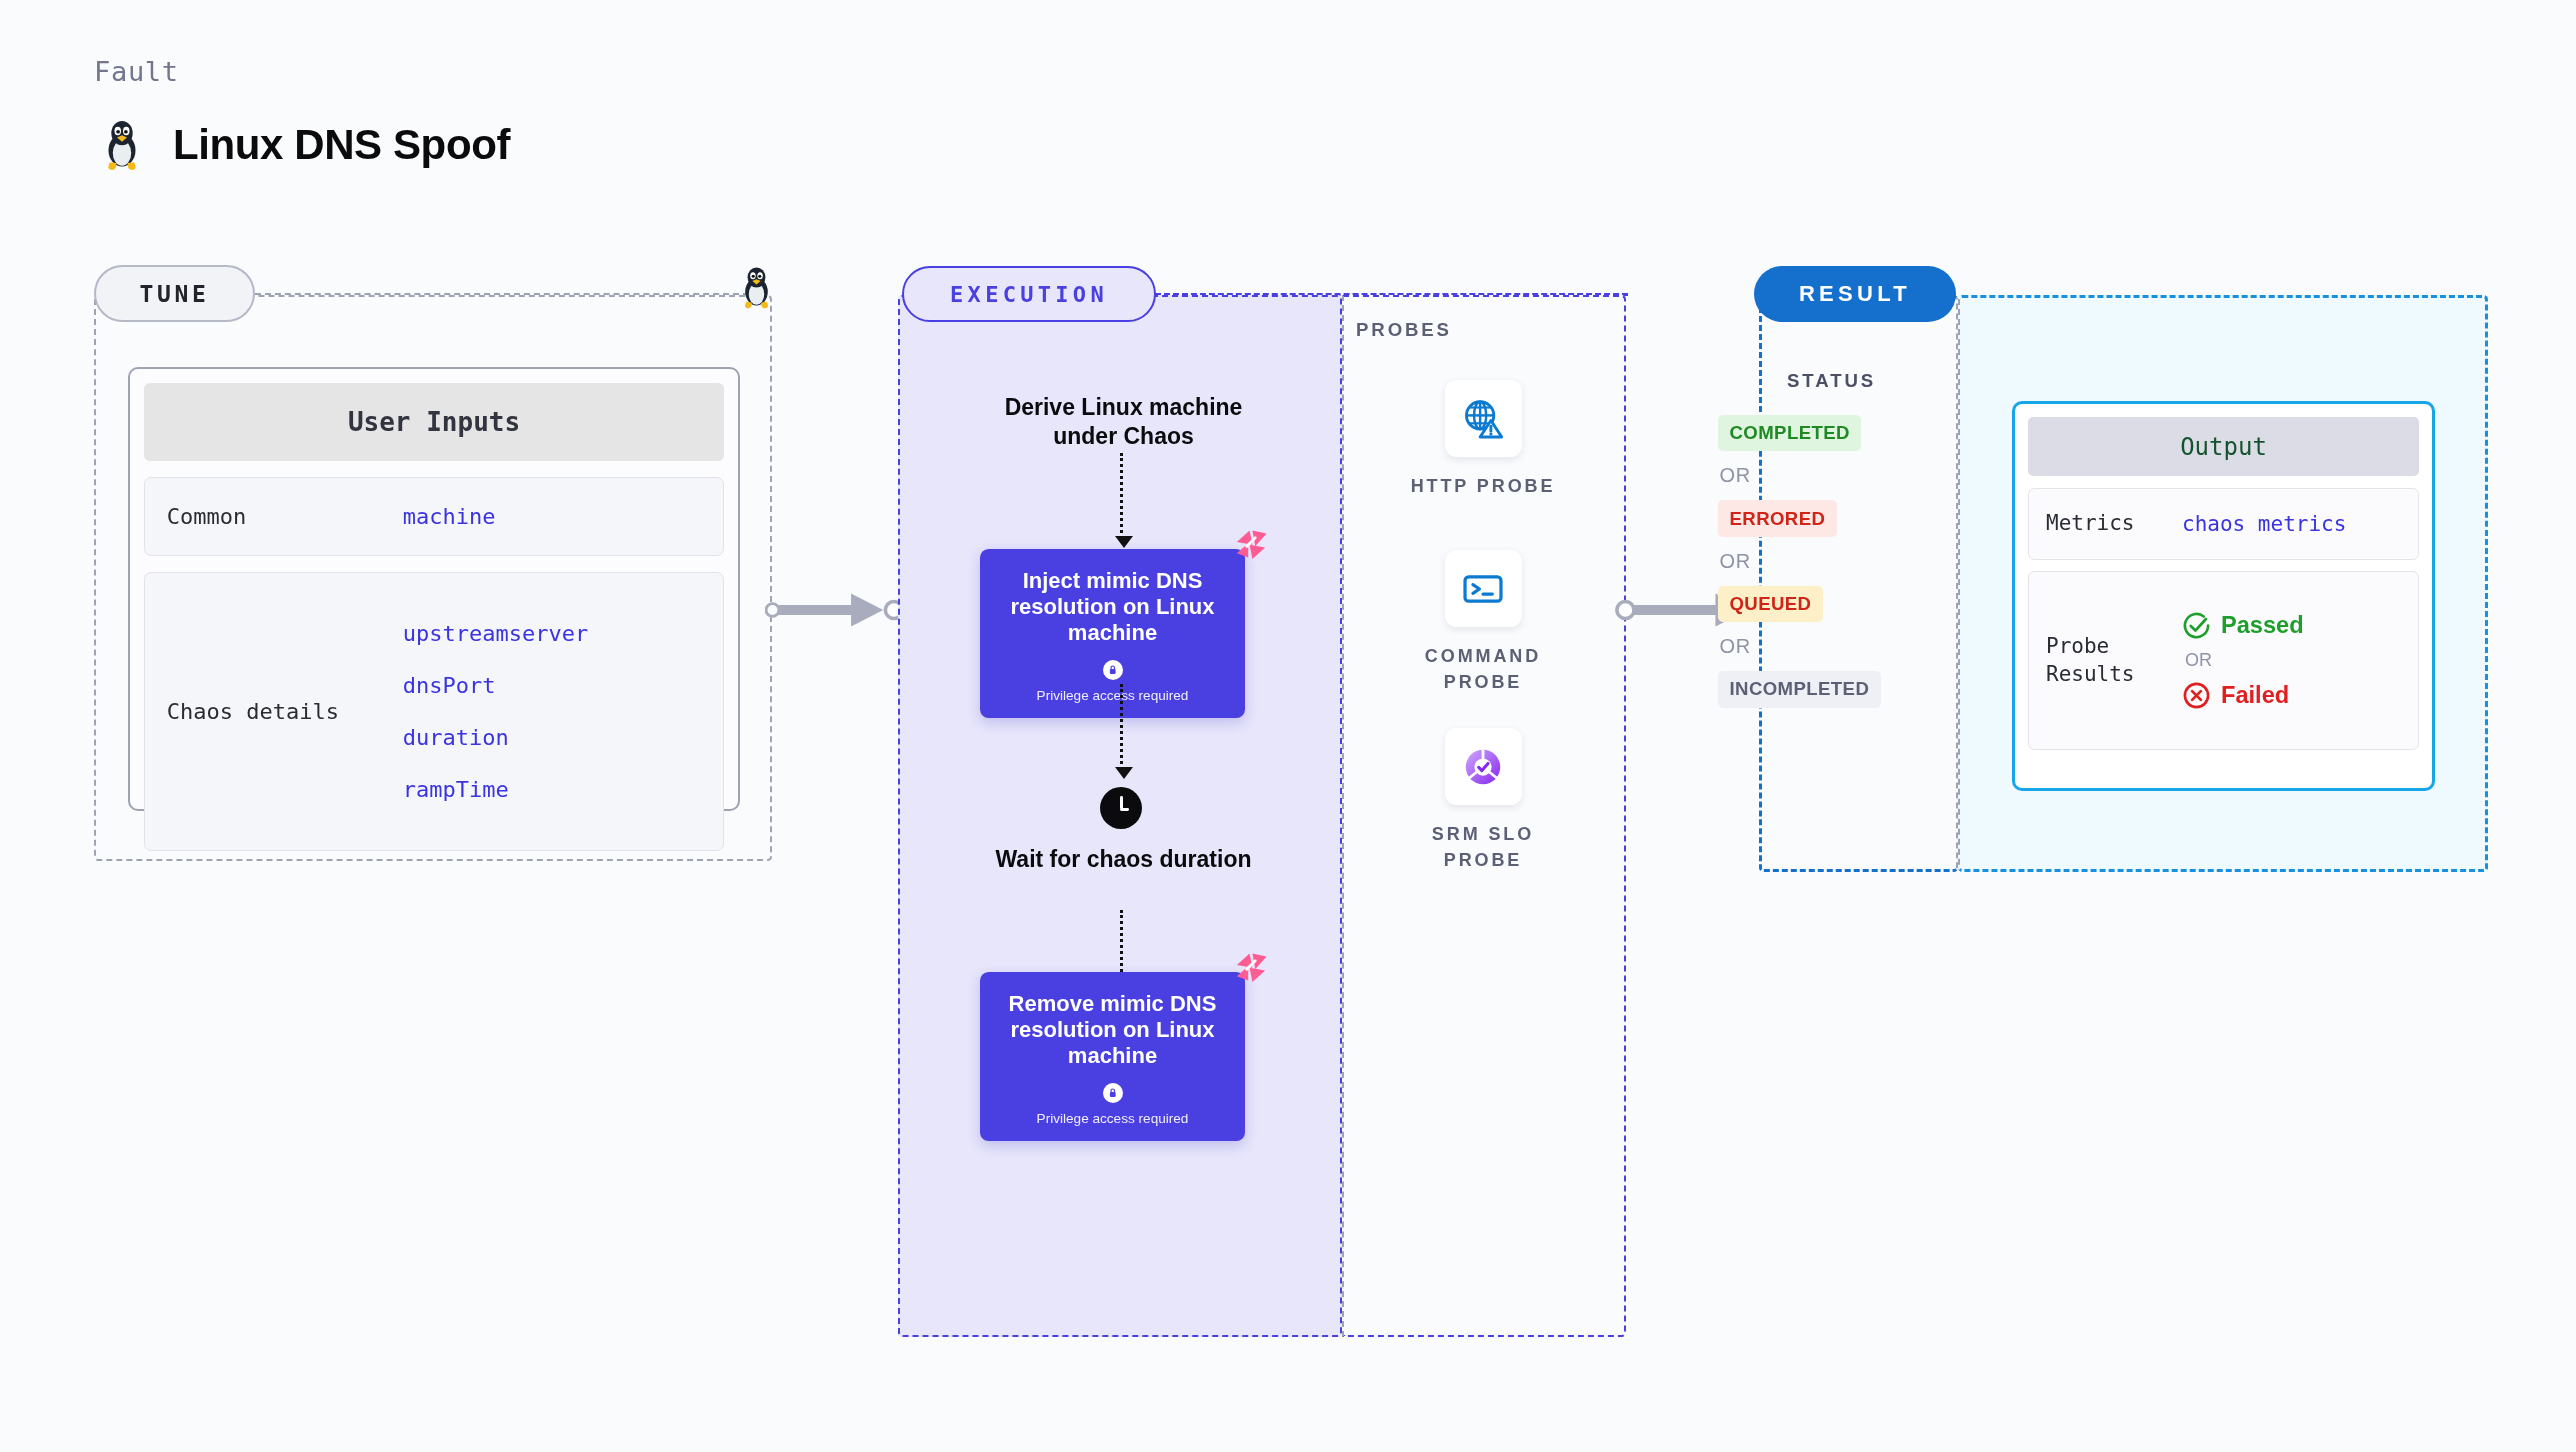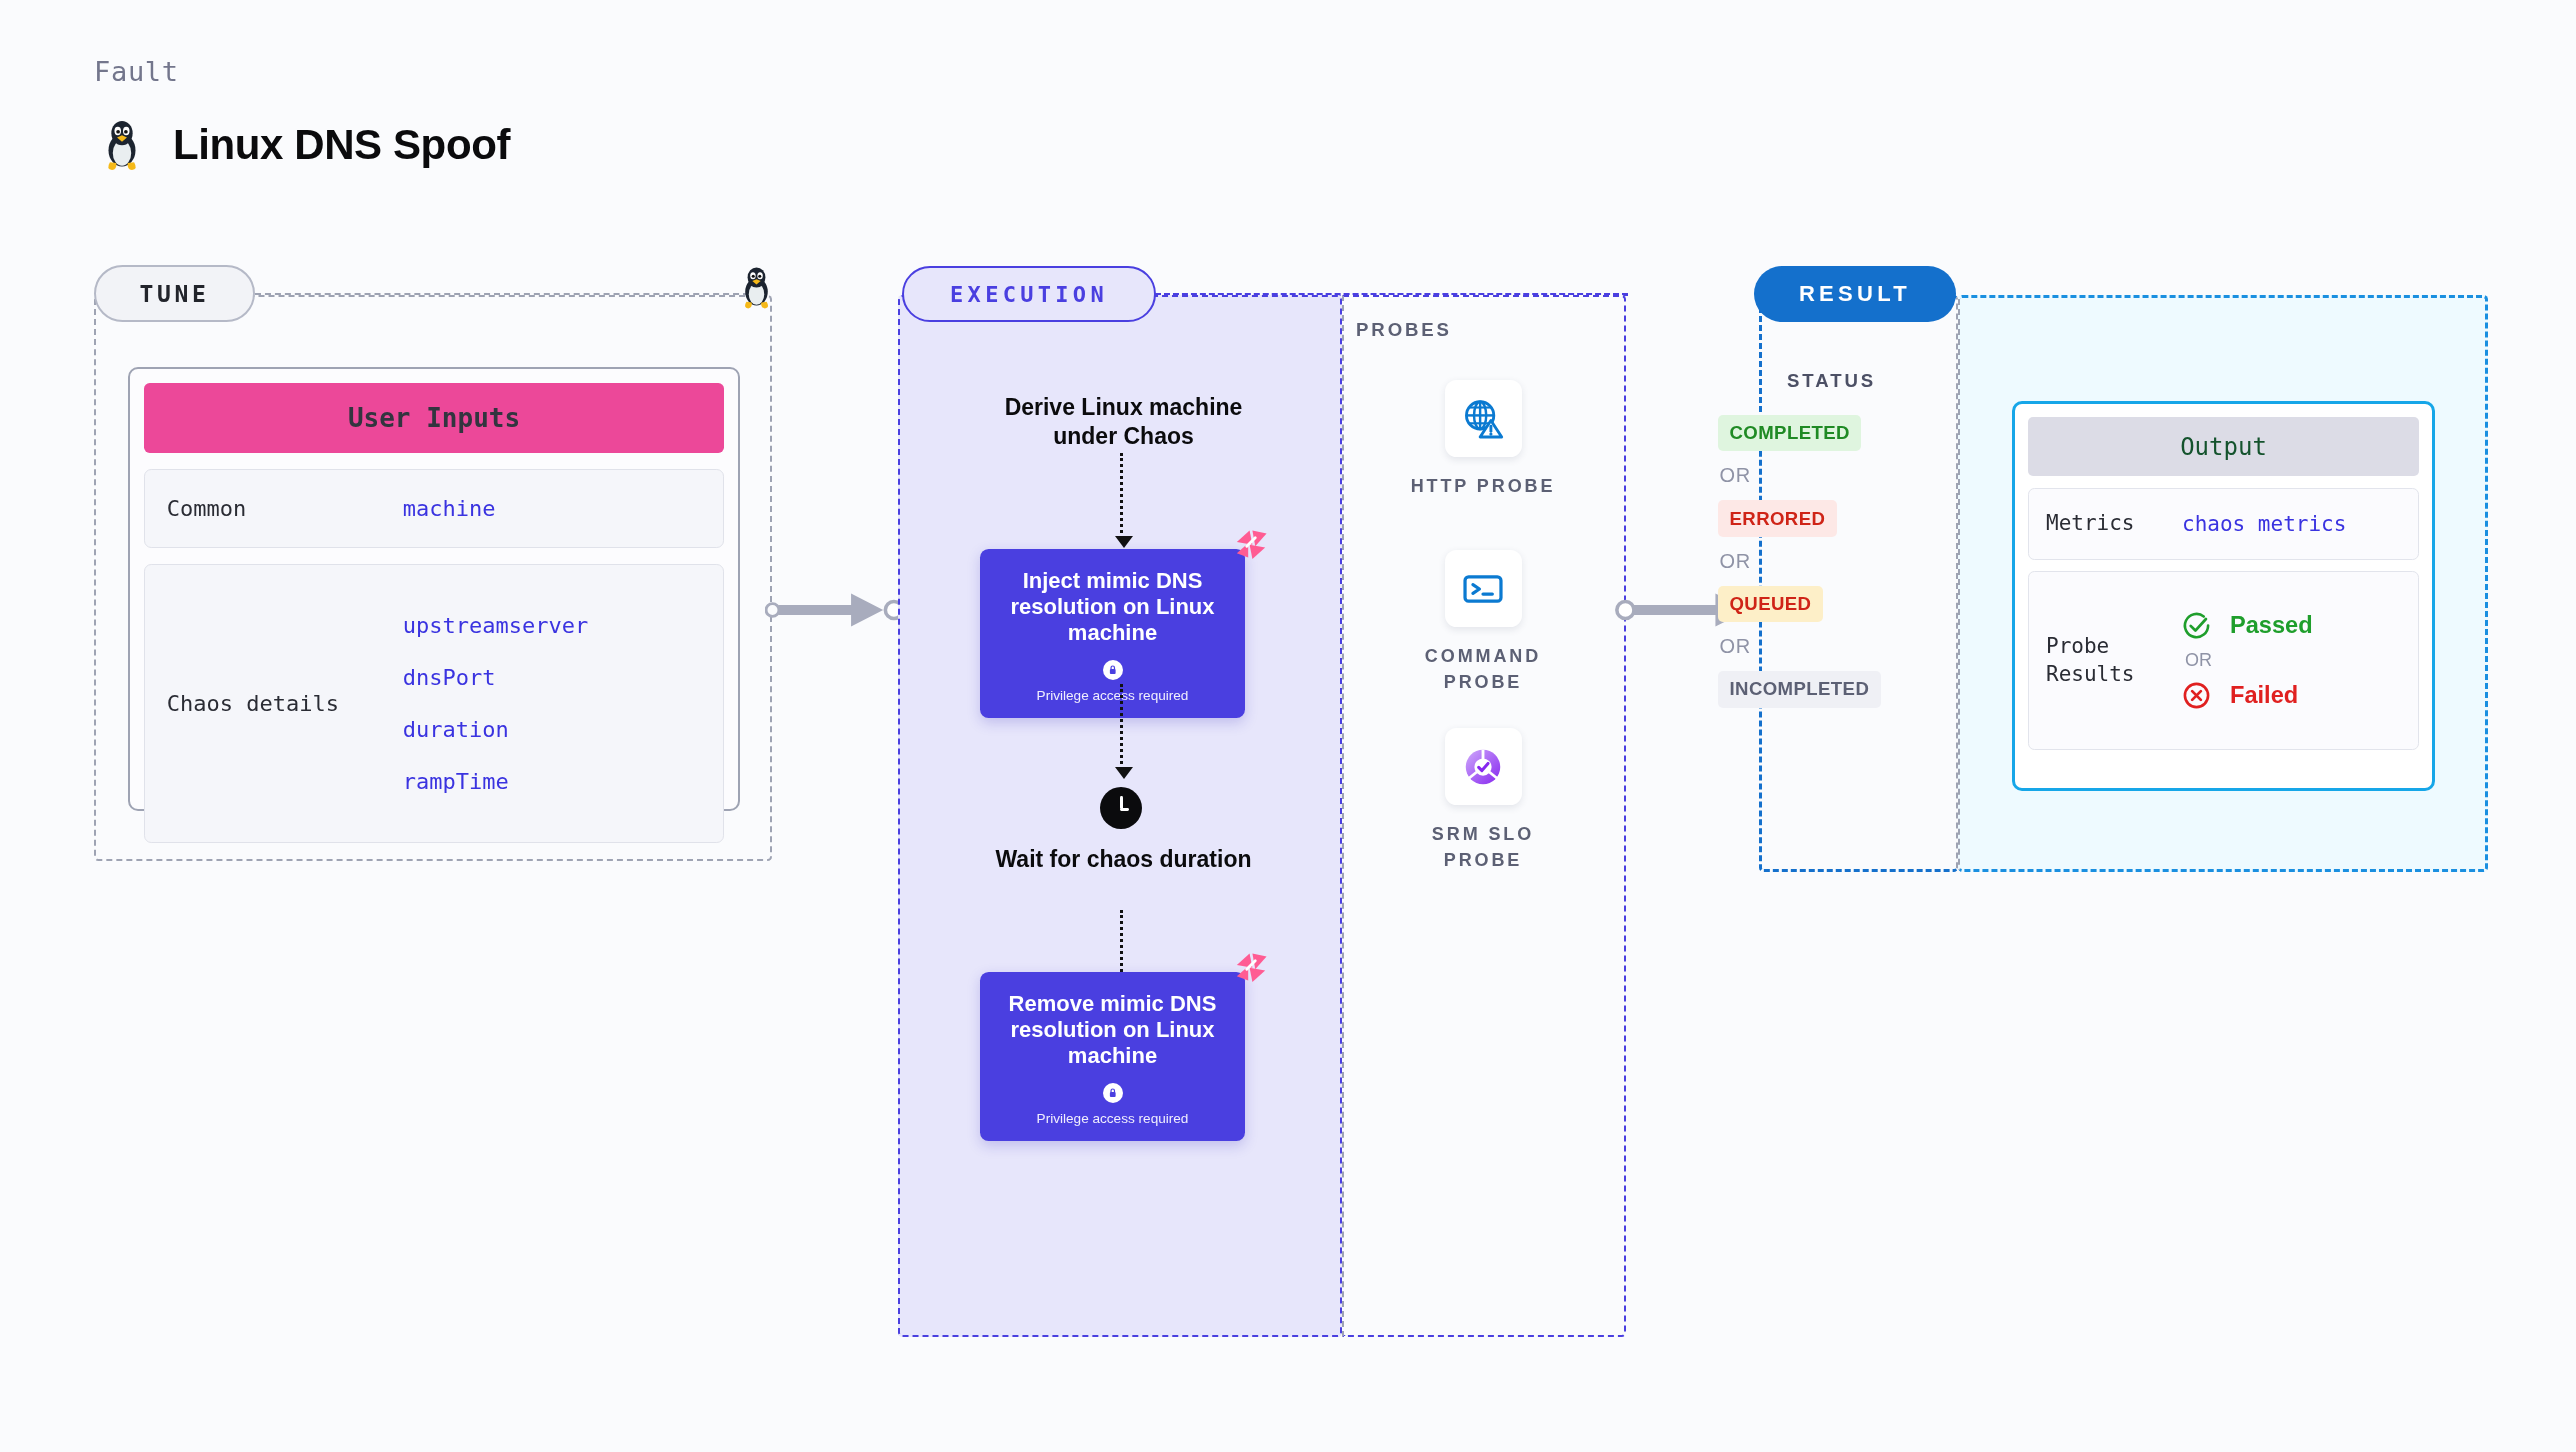--- a/index.html
+++ b/index.html
@@ -50,21 +50,21 @@
     border-top: 2.9px dashed #9ea3b3;
   }
   #tune-penguin { position: absolute; left: 738px; top: 265px; }
 
   #user-inputs-card {
     position: absolute; left: 128px; top: 367px; width: 612px; height: 444px;
     background: #fcfcfe; border: 2.1px solid #9ea3b3; border-radius: 10px;
     padding: 14.3px;
   }
   #user-inputs-header {
-    height: 70px; background: #ec4899; border-radius: 5.7px;
+    height: 78px; background: #e5e5e5; border-radius: 5.7px;
     display: flex; align-items: center; justify-content: center;
     font-family: "DejaVu Sans Mono", monospace;
     font-size: 26px; font-weight: bold; color: #32353f;
   }
   .input-group {
     margin-top: 15.8px; background: #f5f6fa;
     border: 1.4px solid #e0e2ea; border-radius: 7.2px;
     display: flex; align-items: center;
     padding: 18.6px 21.5px;
   }
@@ -249,21 +249,21 @@
   .out-label {
     font-family: "DejaVu Sans Mono", monospace;
     font-size: 21px; color: #2a2c34; width: 136px; flex: none; line-height: 1.3;
   }
   .out-metric-value {
     font-family: "DejaVu Sans Mono", monospace;
     font-size: 21px; color: #3a33e0;
   }
   #out-group-metrics { height: 72px; }
   #out-group-probe { height: 179px; }
-  .probe-result-row { display: flex; align-items: center; gap: 19px; }
+  .probe-result-row { display: flex; align-items: center; gap: 10px; }
   .probe-result-text { font-size: 23.6px; font-weight: bold; }
   .probe-or { font-size: 18px; color: #8f93a6; margin: 10px 0 10px 2.9px; }
 
   svg { display: block; }
 </style>
 </head>
 <body>
 
 <div id="hdr-fault">Fault</div>
 <div id="hdr-row">

